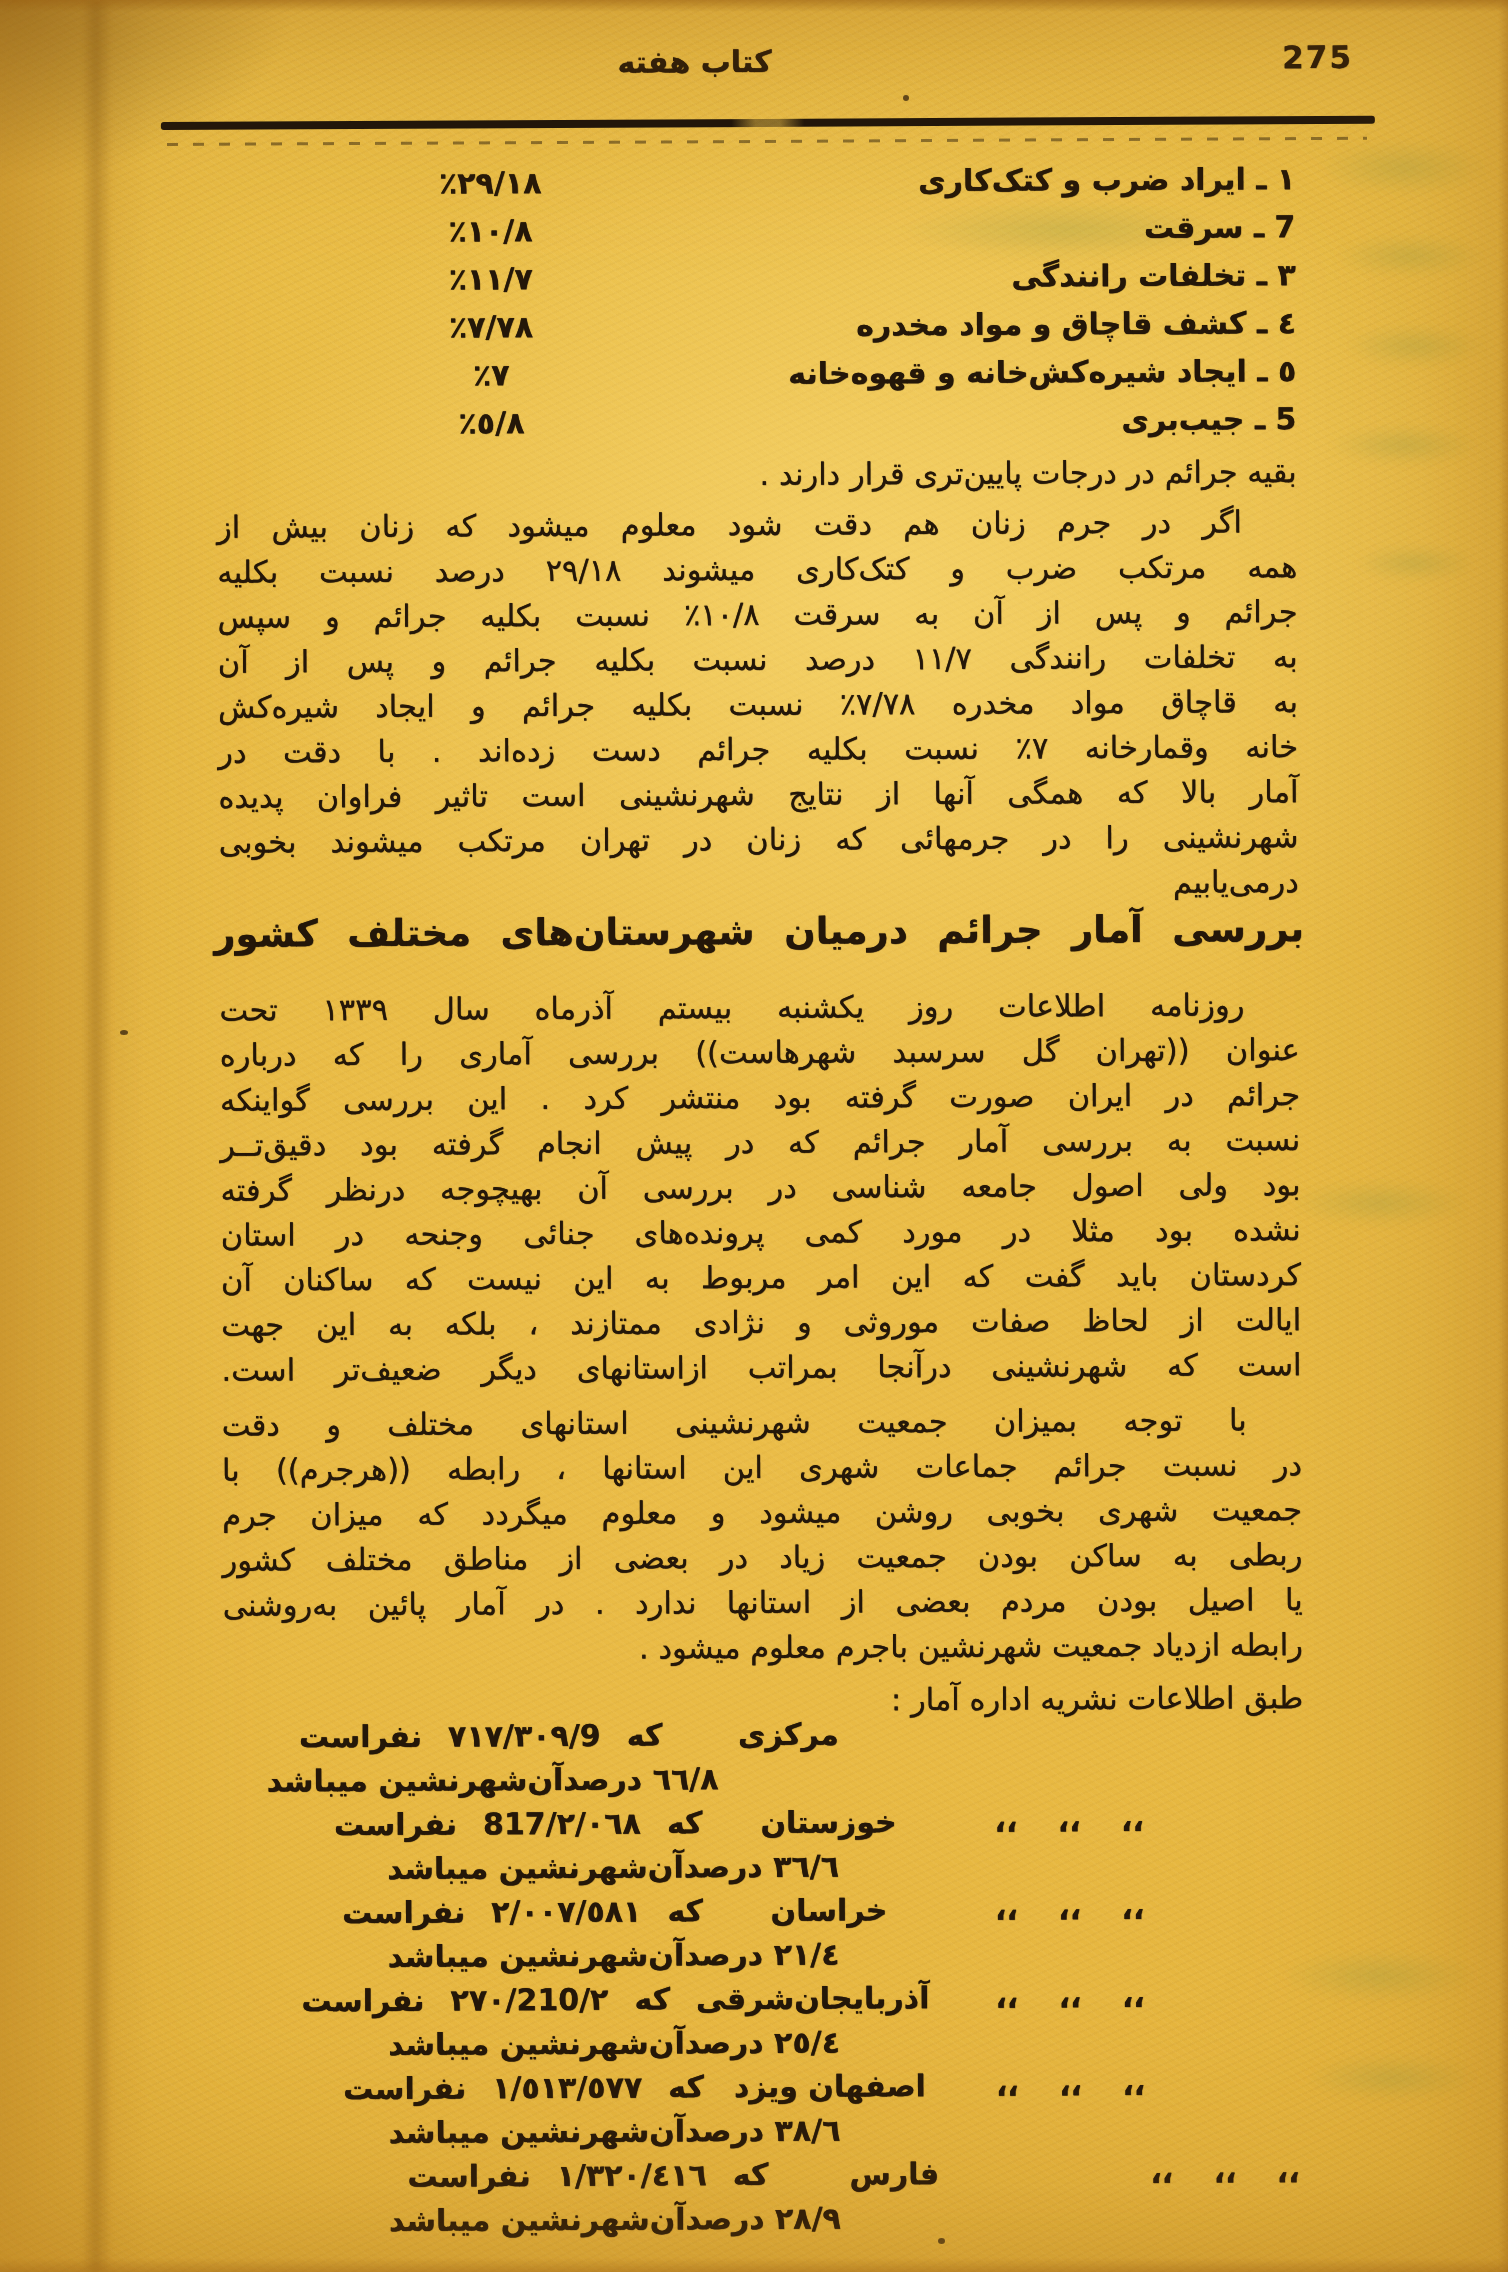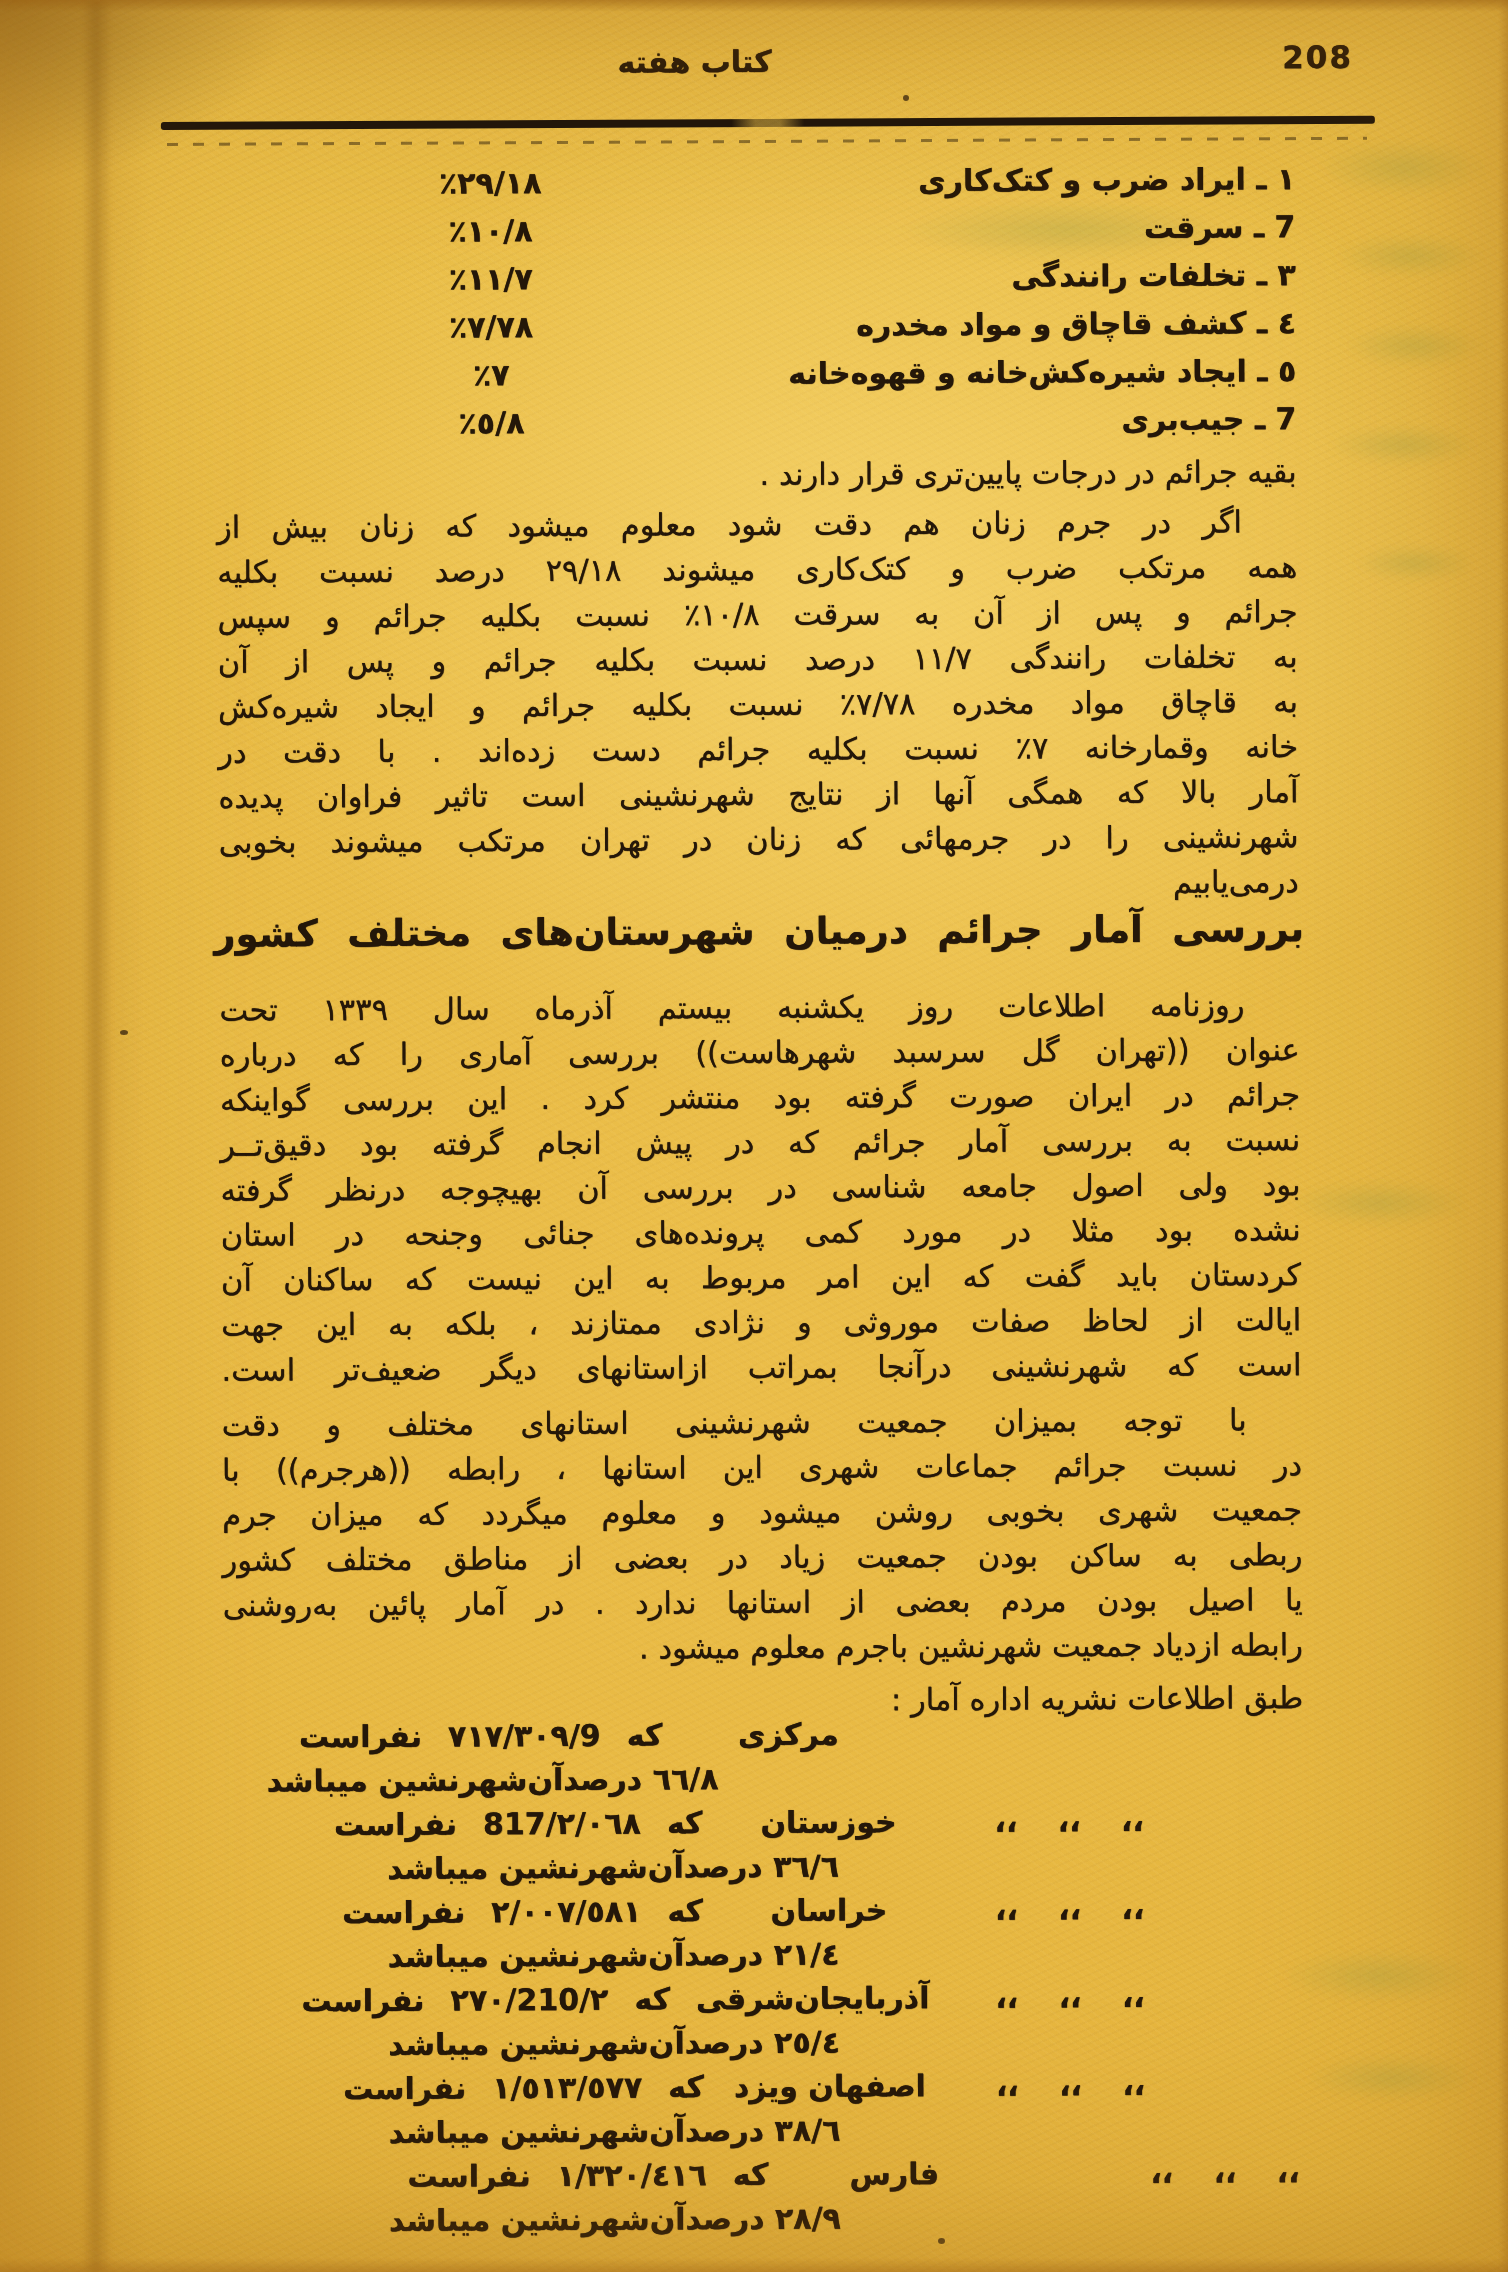--- a/index.html
+++ b/index.html
@@ -96,21 +96,21 @@
   <div class="ghost" style="left:1290px;top:1180px;width:180px;height:46px;"></div>
   <div class="ghost" style="left:1280px;top:1950px;width:200px;height:52px;"></div>
   <div class="ghost" style="left:1305px;top:2055px;width:175px;height:46px;"></div>
   <div class="speck" style="left:903px;top:95px;width:6px;height:6px;"></div>
   <div class="speck" style="left:120px;top:1030px;width:8px;height:5px;"></div>
   <div class="speck" style="left:938px;top:2238px;width:7px;height:6px;"></div>
 
   <div id="content">
 
     <div id="journal-title" class="ink">کتاب هفته</div>
-    <div id="page-number" class="ink">208</div>
+    <div id="page-number" class="ink">275</div>
     <div id="header-rule"></div>
     <div id="header-rule-dashes"></div>
 
     <div id="crime-list" class="ink">
       <div class="list-row">
         <span class="lbl">١ ـ ایراد ضرب و کتک‌کاری</span>
         <span class="val">٢٩/١٨٪</span>
       </div>
       <div class="list-row">
         <span class="lbl">7 ـ سرقت</span>
@@ -122,21 +122,21 @@
       </div>
       <div class="list-row">
         <span class="lbl">٤ ـ کشف قاچاق و مواد مخدره</span>
         <span class="val">٧/٧٨٪</span>
       </div>
       <div class="list-row">
         <span class="lbl">٥ ـ ایجاد شیره‌کش‌خانه و قهوه‌خانه</span>
         <span class="val">٧٪</span>
       </div>
       <div class="list-row">
-        <span class="lbl">7 ـ جیب‌بری</span>
+        <span class="lbl">5 ـ جیب‌بری</span>
         <span class="val">٥/٨٪</span>
       </div>
     </div>
 
     <div id="textcol" class="ink">
 
       <div id="note-line" class="bline endr">بقیه جرائم در درجات پایین‌تری قرار دارند .</div>
 
       <div id="women-paragraph">
         <div class="bline ind just">اگر در جرم زنان هم دقت شود معلوم میشود که زنان بیش از</div>

